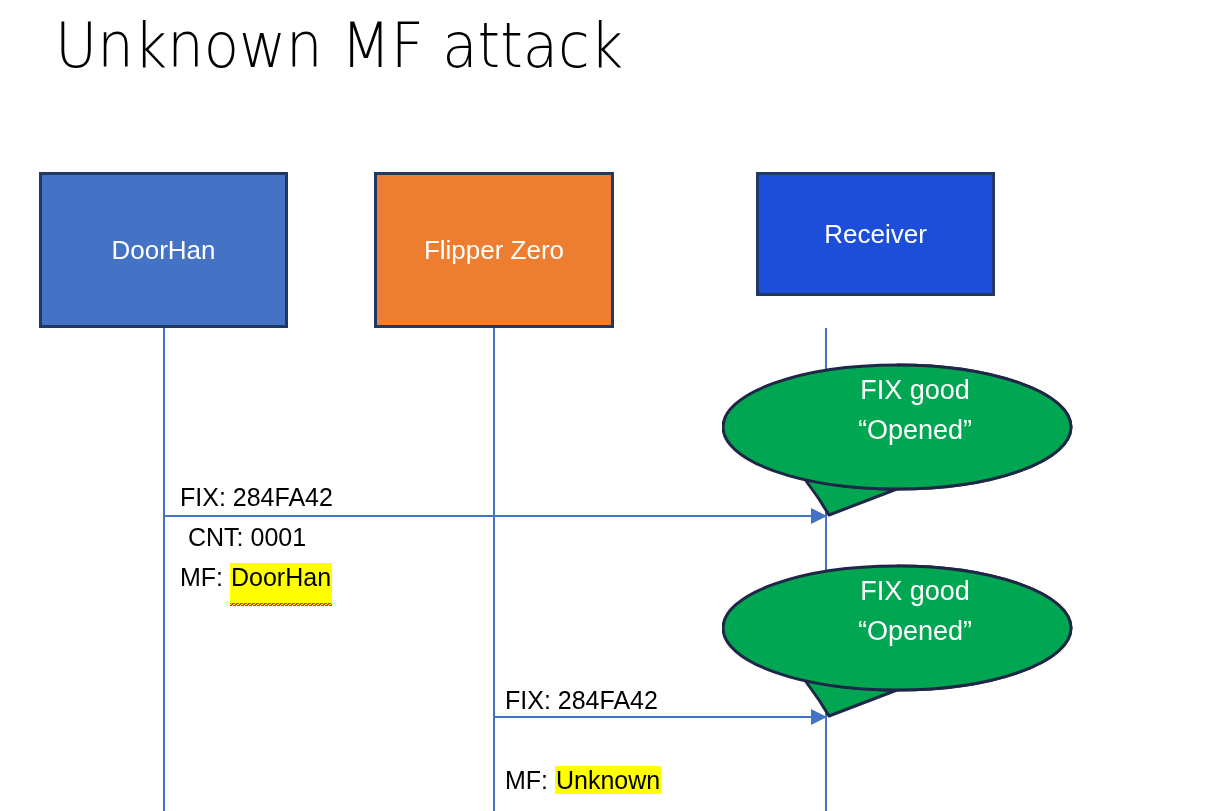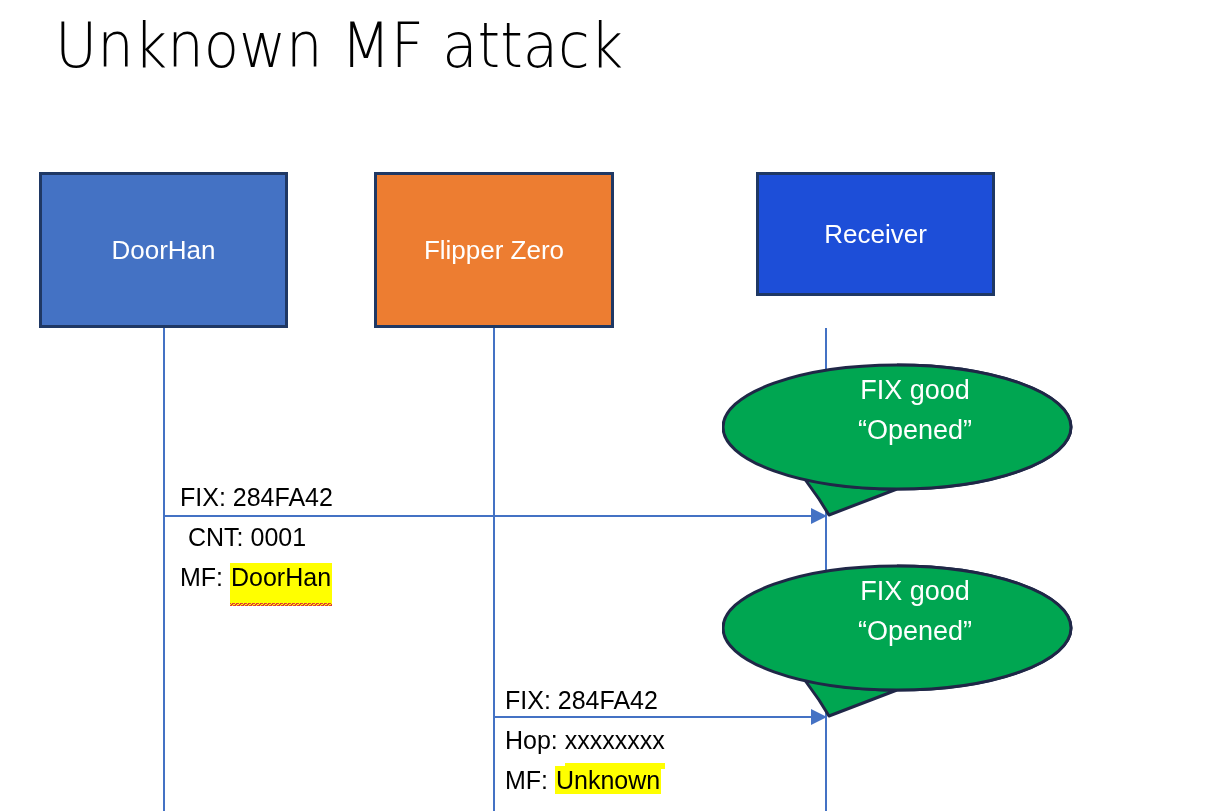--- a/index.html
+++ b/index.html
@@ -184,23 +184,20 @@
   <div class="msg-label" id="msg1-line3">
     <span>MF: </span><span class="hl squiggle">DoorHan</span>
   </div>
 
   <div class="msg-arrow" id="msg-arrow-2">
     <span class="arrow-head"></span>
   </div>
 
   <div class="msg-label" id="msg2-line1">
     <span>FIX: 284FA42</span>
-  </div>
-  <div class="msg-label" id="msg2-line2">
-    <span>Hop: </span><span class="hl-thin squiggle">xxxxxxxx</span>
   </div>
   <div class="msg-label" id="msg2-line3">
     <span>MF: </span><span class="hl">Unknown</span>
   </div>
 
   <div class="bubble" id="bubble-1">
     <svg width="352" height="162" viewBox="0 0 352 162">
       <path d="M 175 3
                C 268 3, 349 30, 349 65
                C 349 100, 268 127, 175 127

